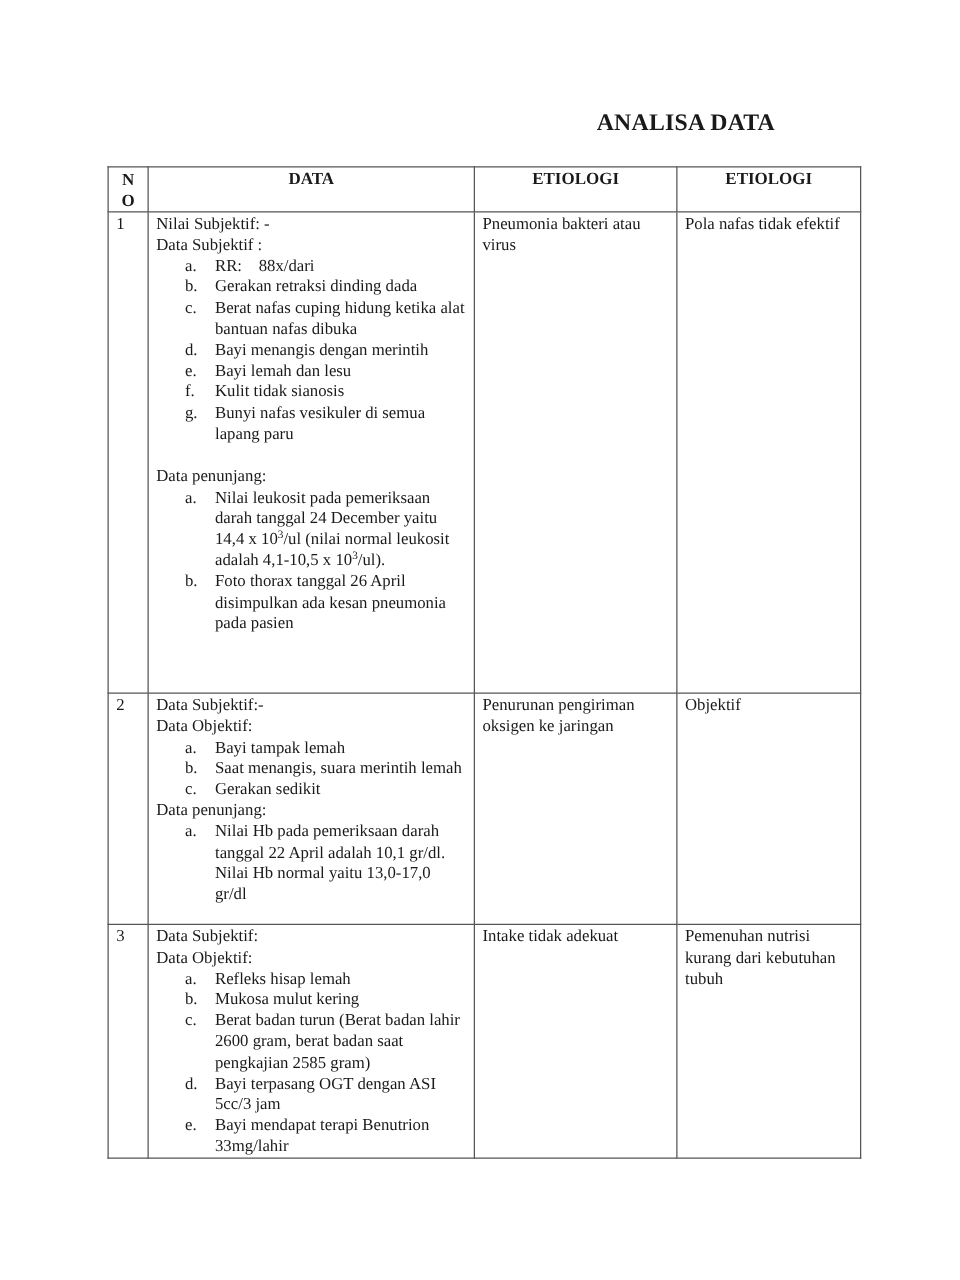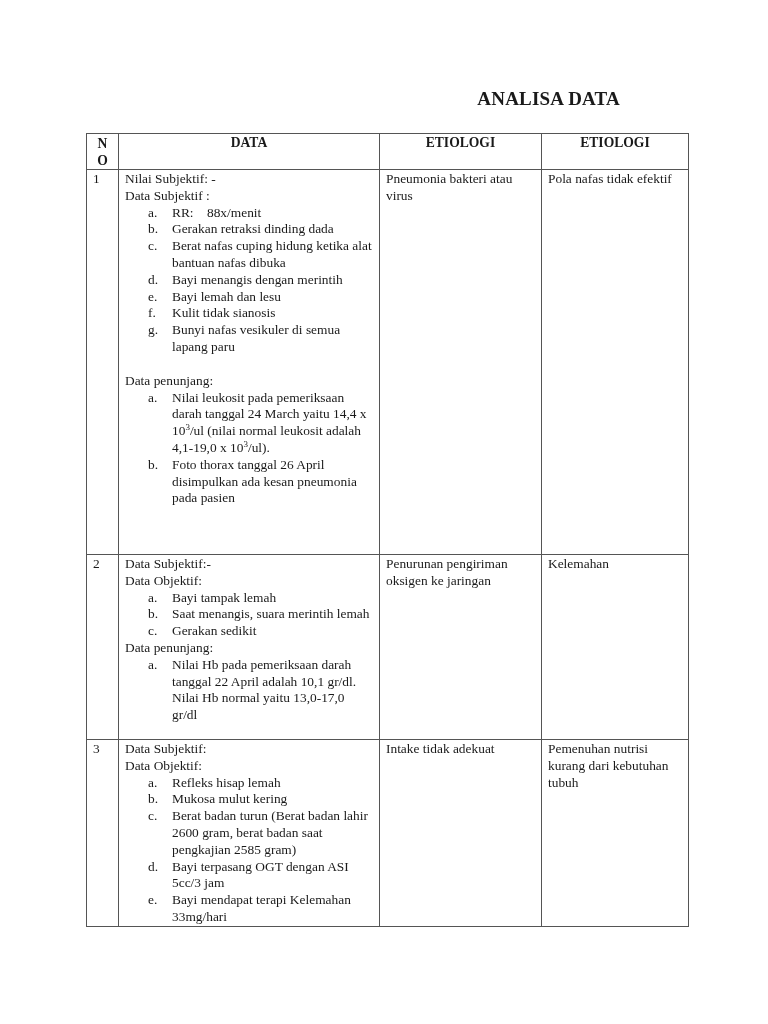--- a/index.html
+++ b/index.html
@@ -56,32 +56,32 @@
     <th>ETIOLOGI</th>
     <th>ETIOLOGI</th>
   </tr>
 
   <tr class="row1">
     <td class="no">1</td>
     <td>
       <span class="line">Nilai Subjektif: -</span>
       <span class="line">Data Subjektif :</span>
       <ol>
-        <li><span class="mk">a.</span><span style="white-space:pre">RR:    88x/menit</span></li>
+        <li><span class="mk">a.</span><span style="white-space:pre">RR:    88x/dari</span></li>
         <li><span class="mk">b.</span><span>Gerakan retraksi dinding dada</span></li>
         <li><span class="mk">c.</span><span>Berat nafas cuping hidung ketika alat bantuan nafas dibuka</span></li>
         <li><span class="mk">d.</span><span>Bayi menangis dengan merintih</span></li>
         <li><span class="mk">e.</span><span>Bayi lemah dan lesu</span></li>
         <li><span class="mk">f.</span><span>Kulit tidak sianosis</span></li>
         <li><span class="mk">g.</span><span>Bunyi nafas vesikuler di semua lapang paru</span></li>
       </ol>
       <div class="gap"></div>
       <span class="line">Data penunjang:</span>
       <ol>
-        <li><span class="mk">a.</span><span>Nilai leukosit pada pemeriksaan darah tanggal 24 March yaitu 14,4 x 10</span><sup>3</sup><span>/ul (nilai normal leukosit adalah 4,1-19,0 x 10</span><sup>3</sup><span>/ul).</span></li>
+        <li><span class="mk">a.</span><span>Nilai leukosit pada pemeriksaan darah tanggal 24 December yaitu 14,4 x 10</span><sup>3</sup><span>/ul (nilai normal leukosit adalah 4,1-10,5 x 10</span><sup>3</sup><span>/ul).</span></li>
         <li><span class="mk">b.</span><span>Foto thorax tanggal 26 April disimpulkan ada kesan pneumonia pada pasien</span></li>
       </ol>
     </td>
     <td>Pneumonia bakteri atau virus</td>
     <td>Pola nafas tidak efektif</td>
   </tr>
 
   <tr class="row2">
     <td class="no">2</td>
     <td>
@@ -91,33 +91,33 @@
         <li><span class="mk">a.</span><span>Bayi tampak lemah</span></li>
         <li><span class="mk">b.</span><span>Saat menangis, suara merintih lemah</span></li>
         <li><span class="mk">c.</span><span>Gerakan sedikit</span></li>
       </ol>
       <span class="line">Data penunjang:</span>
       <ol>
         <li><span class="mk">a.</span><span>Nilai Hb pada pemeriksaan darah tanggal 22 April adalah 10,1 gr/dl. Nilai Hb normal yaitu 13,0-17,0 gr/dl</span></li>
       </ol>
     </td>
     <td>Penurunan pengiriman oksigen ke jaringan</td>
-    <td>Kelemahan</td>
+    <td>Objektif</td>
   </tr>
 
   <tr class="row3">
     <td class="no">3</td>
     <td>
       <span class="line">Data Subjektif:</span>
       <span class="line">Data Objektif:</span>
       <ol>
         <li><span class="mk">a.</span><span>Refleks hisap lemah</span></li>
         <li><span class="mk">b.</span><span>Mukosa mulut kering</span></li>
         <li><span class="mk">c.</span><span>Berat badan turun (Berat badan lahir 2600 gram, berat badan saat pengkajian 2585 gram)</span></li>
         <li><span class="mk">d.</span><span>Bayi terpasang OGT dengan ASI 5cc/3 jam</span></li>
-        <li><span class="mk">e.</span><span>Bayi mendapat terapi Kelemahan 33mg/hari</span></li>
+        <li><span class="mk">e.</span><span>Bayi mendapat terapi Benutrion 33mg/lahir</span></li>
       </ol>
     </td>
     <td>Intake tidak adekuat</td>
     <td>Pemenuhan nutrisi kurang dari kebutuhan tubuh</td>
   </tr>
 </tbody>
   </table>
 
 </body></html>

